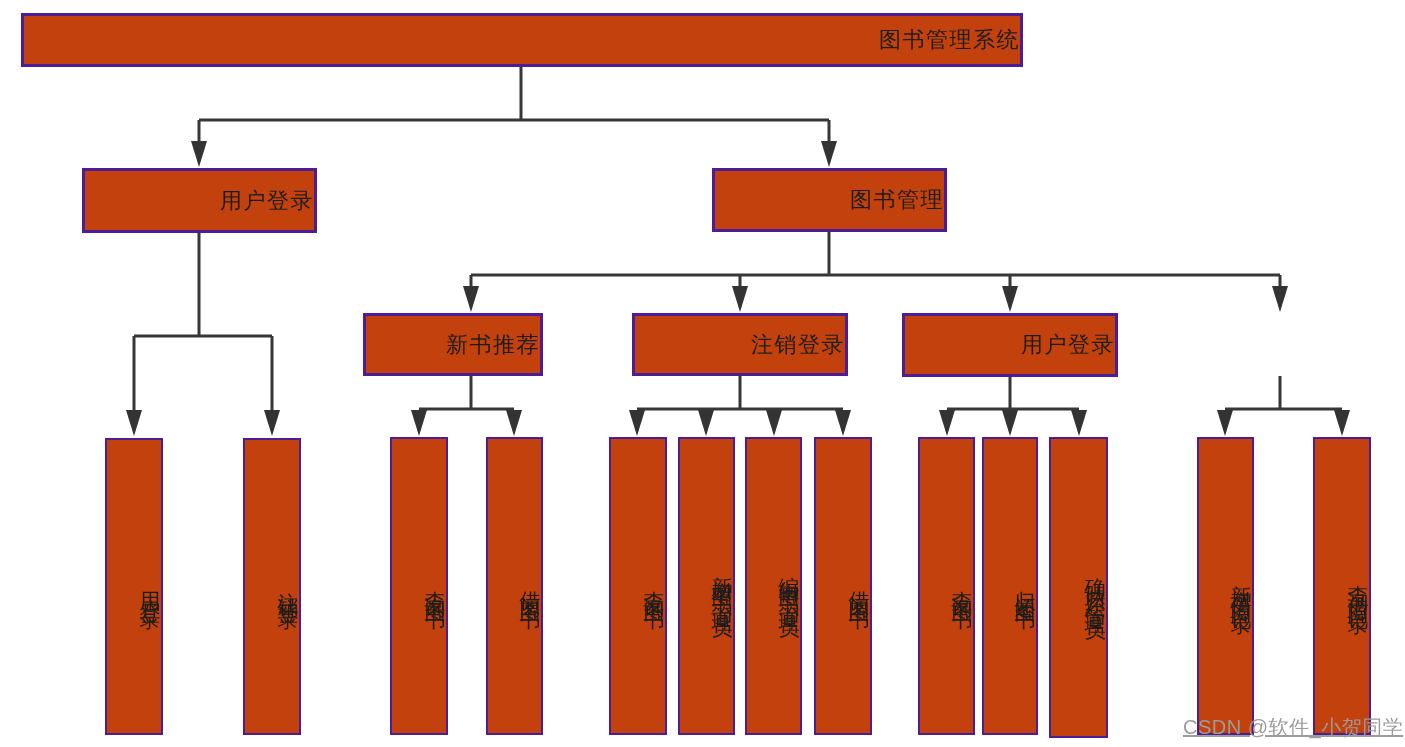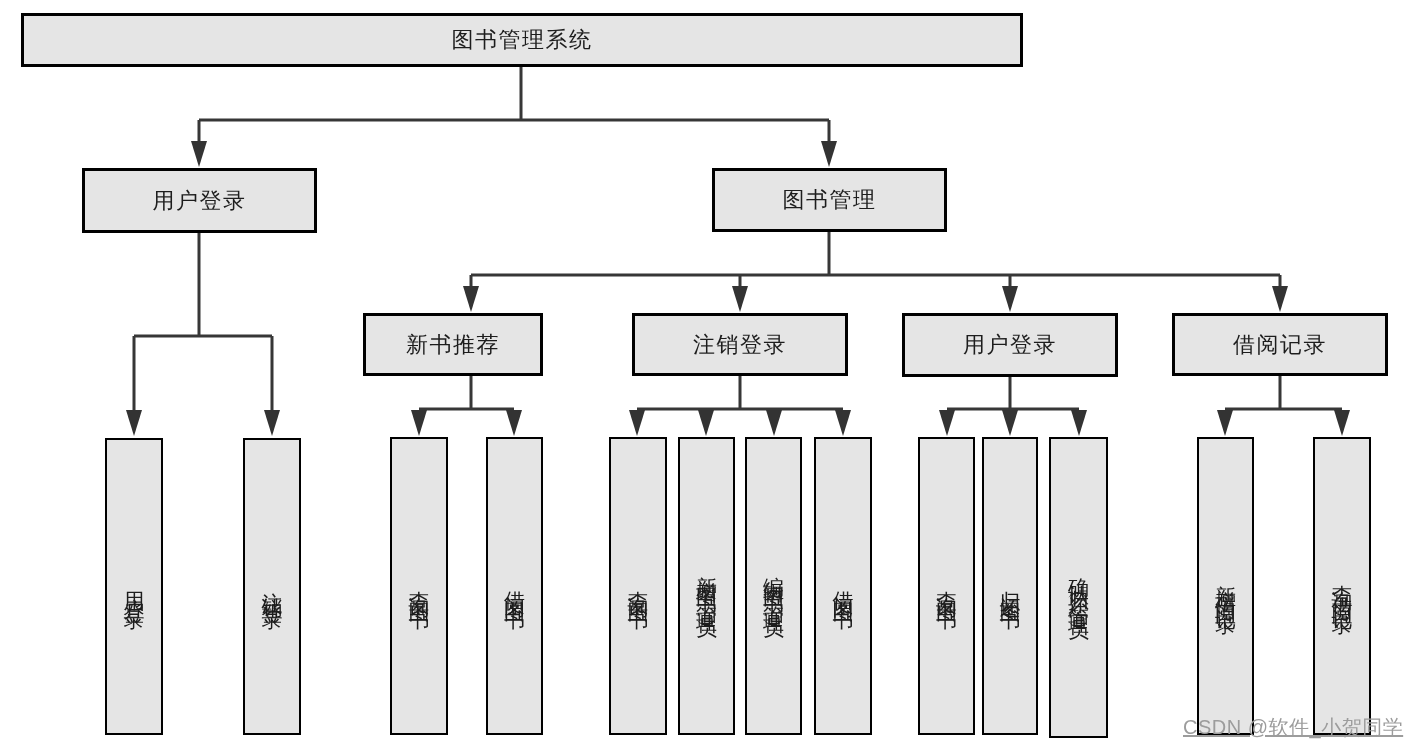--- a/index.html
+++ b/index.html
@@ -2,22 +2,22 @@
 <html><head>
 <meta charset="utf-8">
 <style>
   html,body{margin:0;padding:0;background:#ffffff;}
   .stage{
     position:relative;width:1405px;height:747px;background:#ffffff;overflow:hidden;
     font-family:"Liberation Sans","DejaVu Sans",sans-serif;color:#1d1d1d;
   }
   .wires{position:absolute;left:0;top:0;width:1405px;height:747px;}
   .box{
-    position:absolute;box-sizing:border-box;background:#e5e5e5;
-    border:3px solid #000000;display:flex;align-items:center;justify-content:center;
+    position:absolute;box-sizing:border-box;background:#c2410c;
+    border:3px solid #4c1d95;display:flex;align-items:center;justify-content:flex-end;
   }
   .hbox{font-size:22px;letter-spacing:1.5px;white-space:nowrap;}
   .leaf{border-width:2.5px;}
   .leaf span{
     writing-mode:vertical-rl;text-orientation:mixed;
     font-size:21px;line-height:1.05;letter-spacing:6px;white-space:nowrap;
   }
   .watermark{
     position:absolute;left:1183px;top:714px;font-size:20px;letter-spacing:0.5px;
     color:#9c9c9c;white-space:nowrap;z-index:5;text-decoration:underline;
@@ -81,23 +81,20 @@
 
   <div class="box hbox" style="left:363px;top:313px;width:180px;height:63px">
     <span>新书推荐</span>
   </div>
   <div class="box hbox" style="left:632px;top:313px;width:216px;height:63px">
     <span>注销登录</span>
   </div>
   <div class="box hbox" style="left:902px;top:313px;width:216px;height:64px">
     <span>用户登录</span>
   </div>
-  <div class="box hbox" style="left:1172px;top:313px;width:216px;height:63px">
-    <span>借阅记录</span>
-  </div>
 
   <div class="box leaf" style="left:105px;top:438px;width:58px;height:297px">
     <span>用户登录</span>
   </div>
   <div class="box leaf" style="left:243px;top:438px;width:58px;height:297px">
     <span>注销登录</span>
   </div>
 
   <div class="box leaf" style="left:390px;top:437px;width:58px;height:298px">
     <span>查询图书</span>

